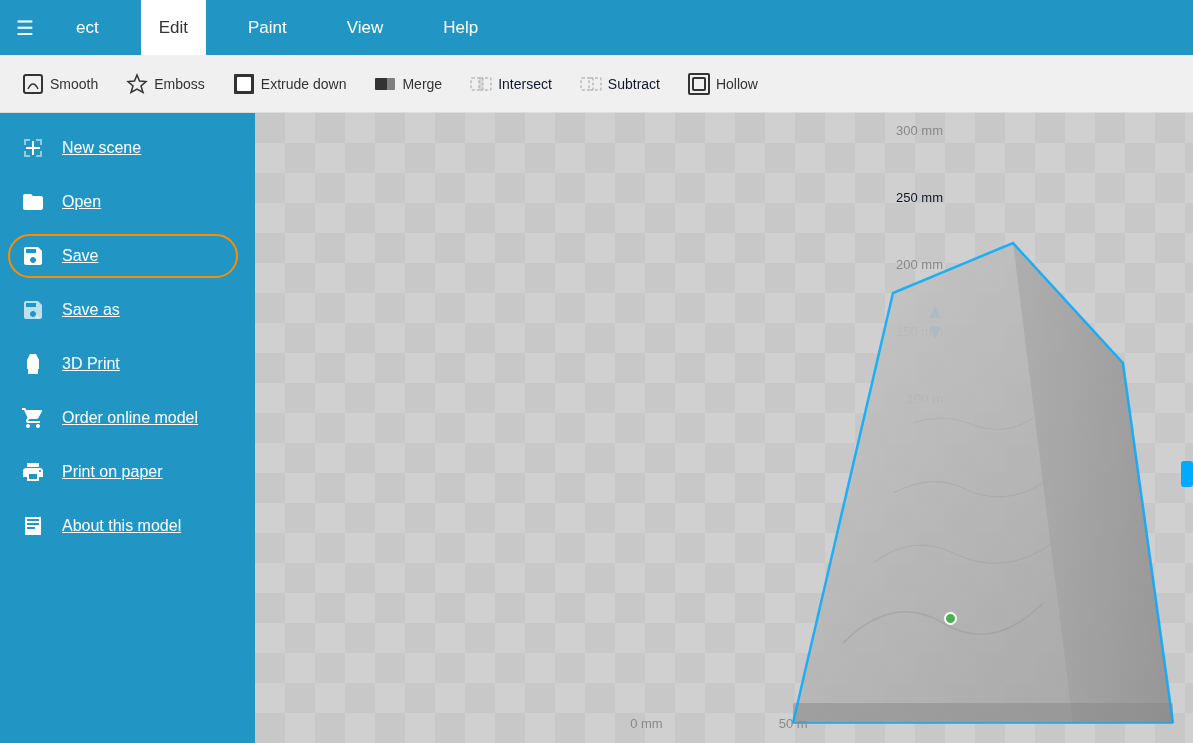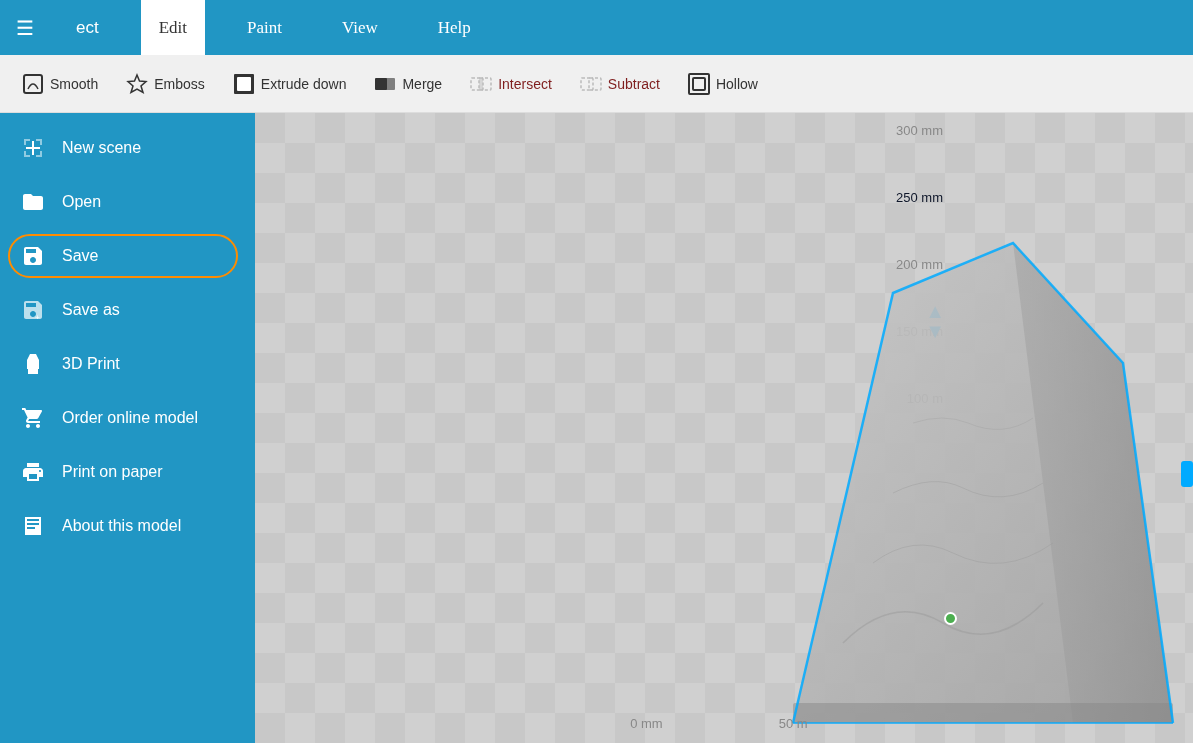--- a/index.html
+++ b/index.html
@@ -21,21 +21,20 @@
       font-size: 20px;
       cursor: pointer;
     }
     .title-bar .tab {
       padding: 0 18px;
       height: 100%;
       display: flex;
       align-items: center;
       cursor: pointer;
       font-size: 17px;
-      font-family: Liberation Serif, serif;
     }
     .title-bar .tab.active {
       background: white;
       color: #333;
     }
     .tab-partial {
       padding: 0 18px;
       height: 100%;
       display: flex;
       align-items: center;
@@ -61,21 +60,21 @@
       align-items: center;
       gap: 6px;
       padding: 6px 12px;
       cursor: pointer;
       border-radius: 3px;
       font-size: 14px;
       color: #333;
       white-space: nowrap;
     }
     .toolbar-item.disabled {
-      color: #7f1d1d;
+      color: #0f172a;
       cursor: default;
     }
     .toolbar-icon {
       width: 22px;
       height: 22px;
       display: flex;
       align-items: center;
       justify-content: center;
       font-size: 16px;
     }
@@ -89,20 +88,21 @@
 
     
     .sidebar {
       width: 255px;
       background: #2196c4;
       color: white;
       display: flex;
       flex-direction: column;
       flex-shrink: 0;
       padding-top: 8px;
+      text-decoration: underline;
     }
     .sidebar-item {
       display: flex;
       align-items: center;
       gap: 16px;
       padding: 14px 20px;
       cursor: pointer;
       font-size: 16px;
       color: white;
       border-radius: 0;

